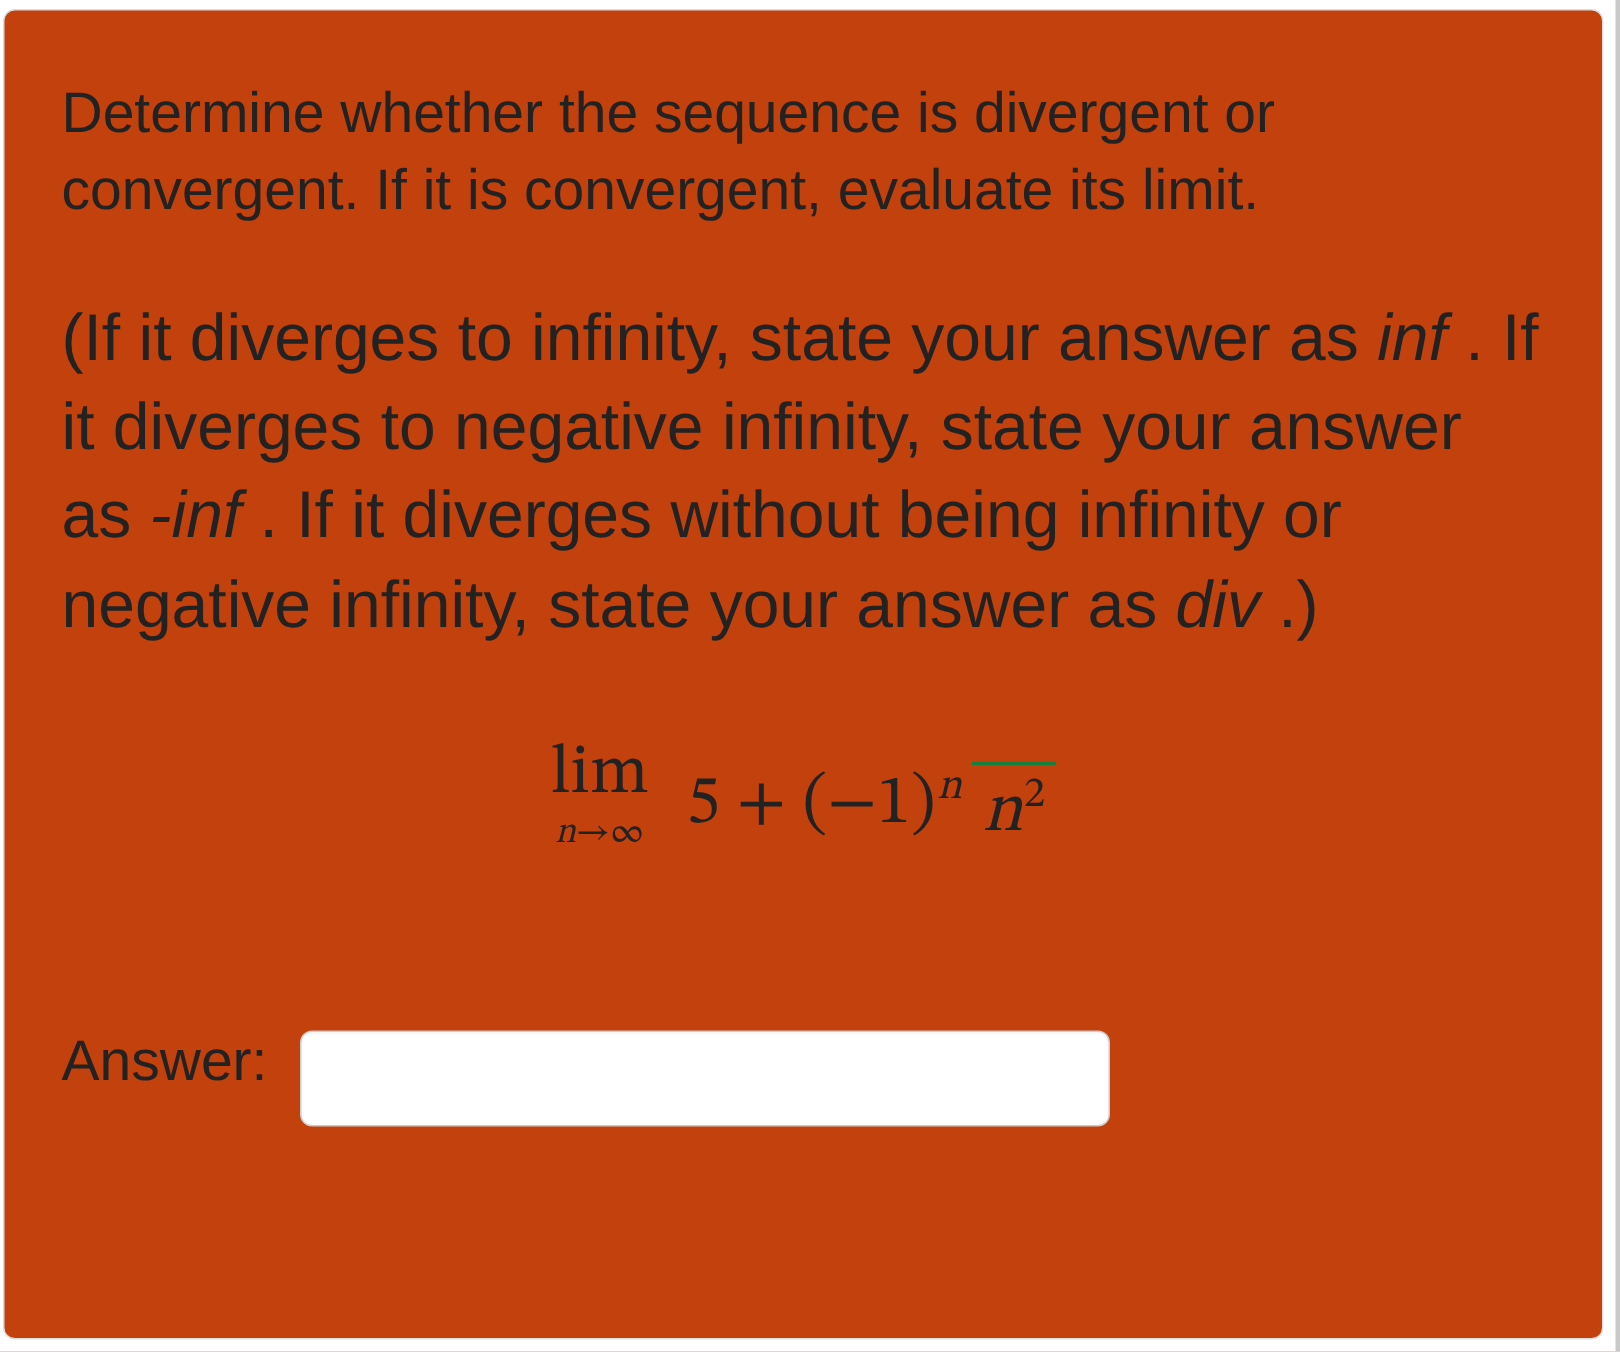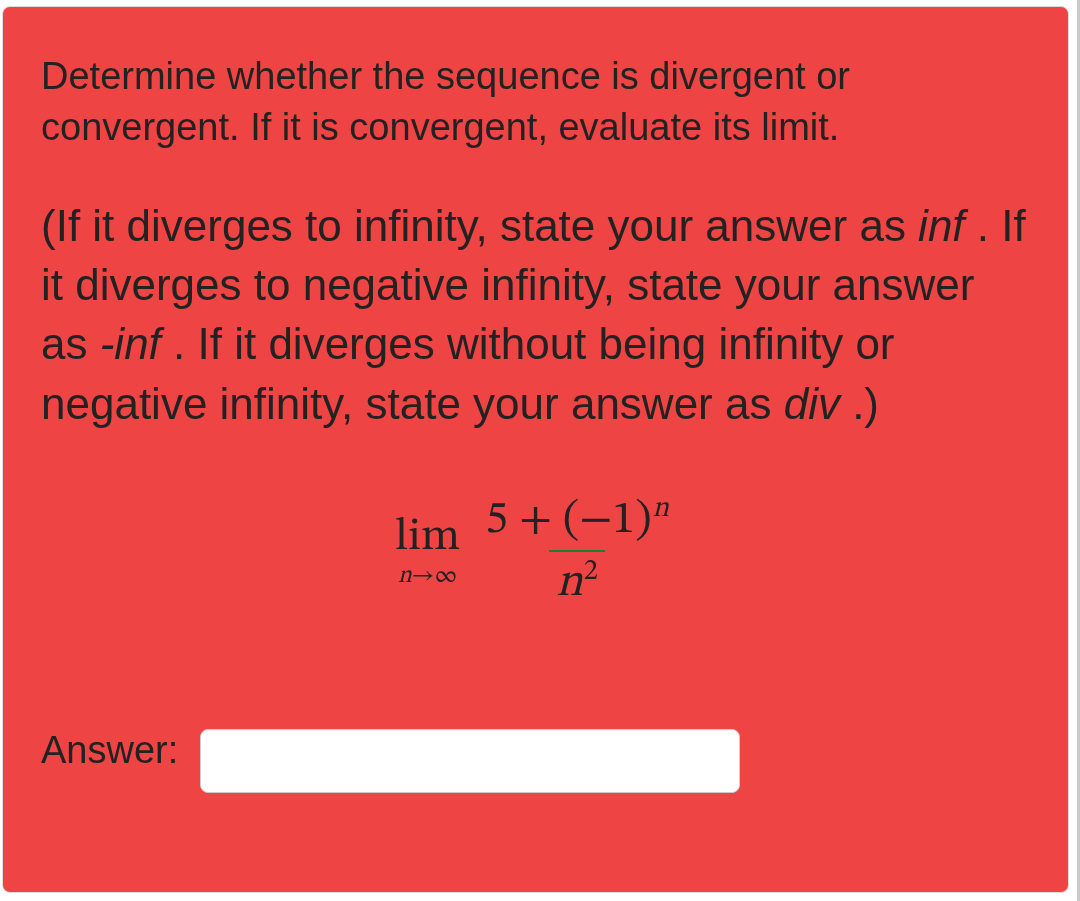--- a/index.html
+++ b/index.html
@@ -10,21 +10,21 @@
     font-family: Arial, Helvetica, sans-serif;
   }
   .outer {
     width: 1080px; height: 901px;
     border-right: 3px solid #c9c9c9;
     padding: 6px 8px 8px 2px;
   }
   .card {
     width: 100%;
     height: 100%;
-    background: #ef4444;
+    background: #c2410c;
     border: 1px solid #dddddd;
     border-radius: 8px;
     padding: 44px 38px 36px 38px;
     color: #222222;
   }
   .prompt {
     font-size: 38px;
     line-height: 1.35;
     margin-bottom: 42px;
     font-weight: 400;
@@ -35,42 +35,42 @@
     margin-bottom: 60px;
     font-weight: 400;
   }
   .math-row {
     text-align: center;
     margin: 40px 0 120px 0;
     font-family: "Cambria Math", "STIX Two Math", "Latin Modern Math", "Times New Roman", serif;
   }
   .lim-block {
     display: inline-flex;
-    align-items: center;
+    align-items: flex-end;
     vertical-align: middle;
   }
   .lim-inner {
     display: inline-flex;
     flex-direction: column;
     align-items: center;
     margin-right: 18px;
   }
   .lim-word {
     font-size: 46px;
     line-height: 1;
   }
   .lim-sub {
     font-size: 24px;
     font-style: italic;
     line-height: 1;
     margin-top: 4px;
   }
   .frac {
     display: inline-flex;
-    flex-direction: column;
+    flex-direction: row;
     align-items: center;
     vertical-align: middle;
   }
   .num {
     font-size: 46px;
     padding: 0 7px 4px 7px;
     line-height: 1.1;
   }
   .den {
     font-size: 46px;

